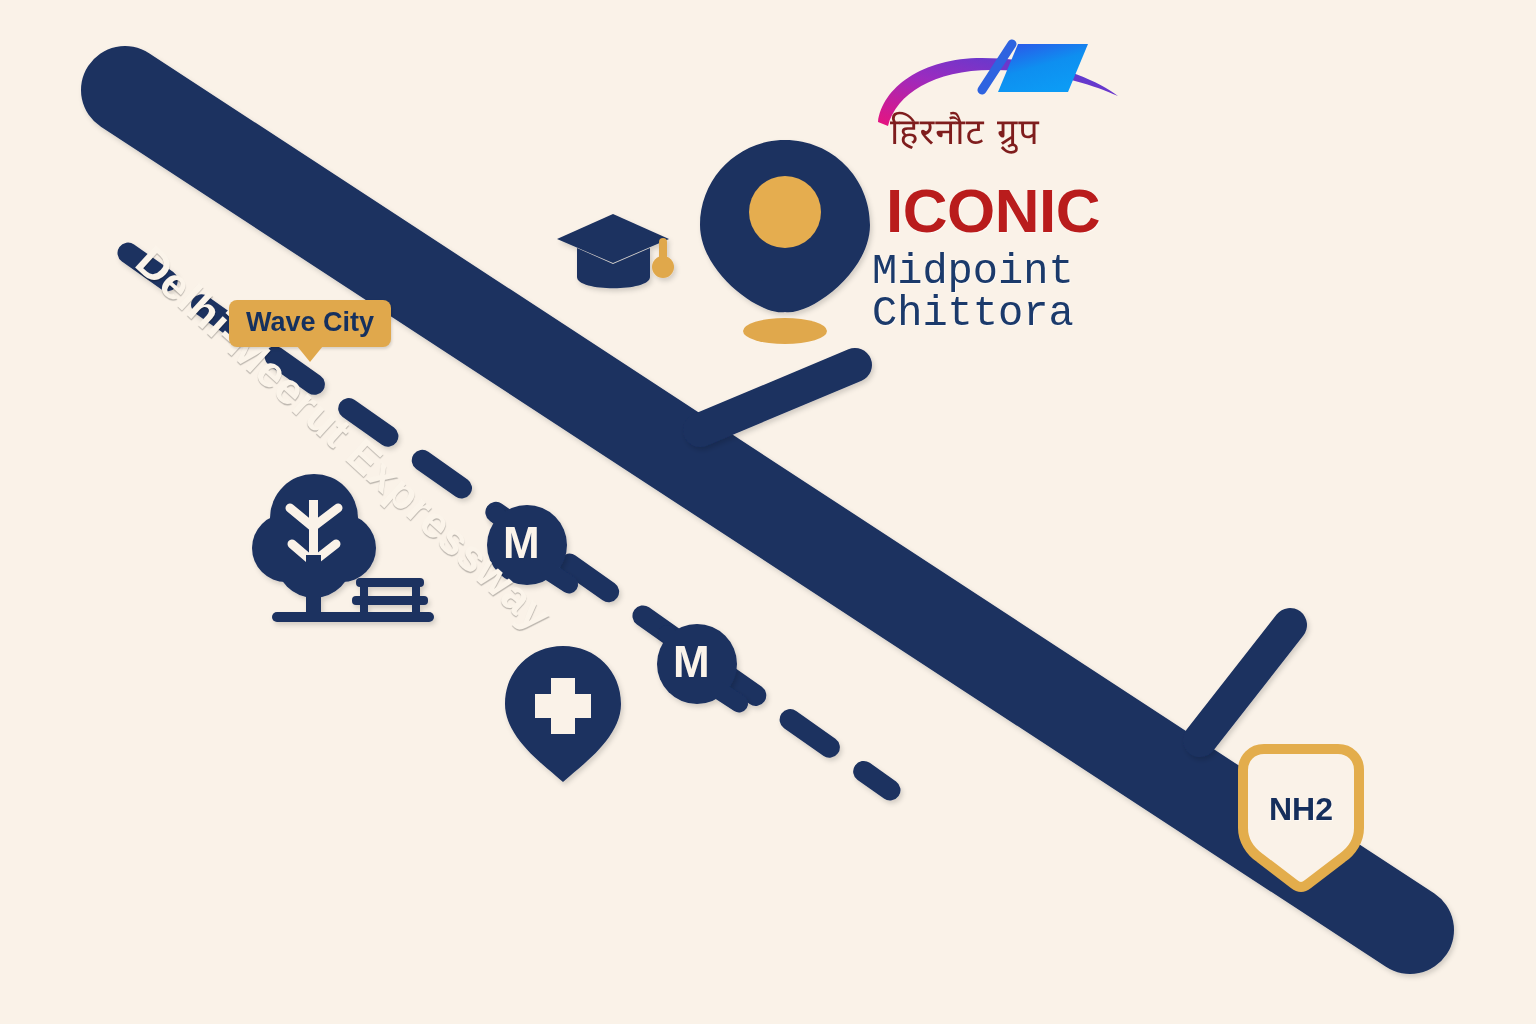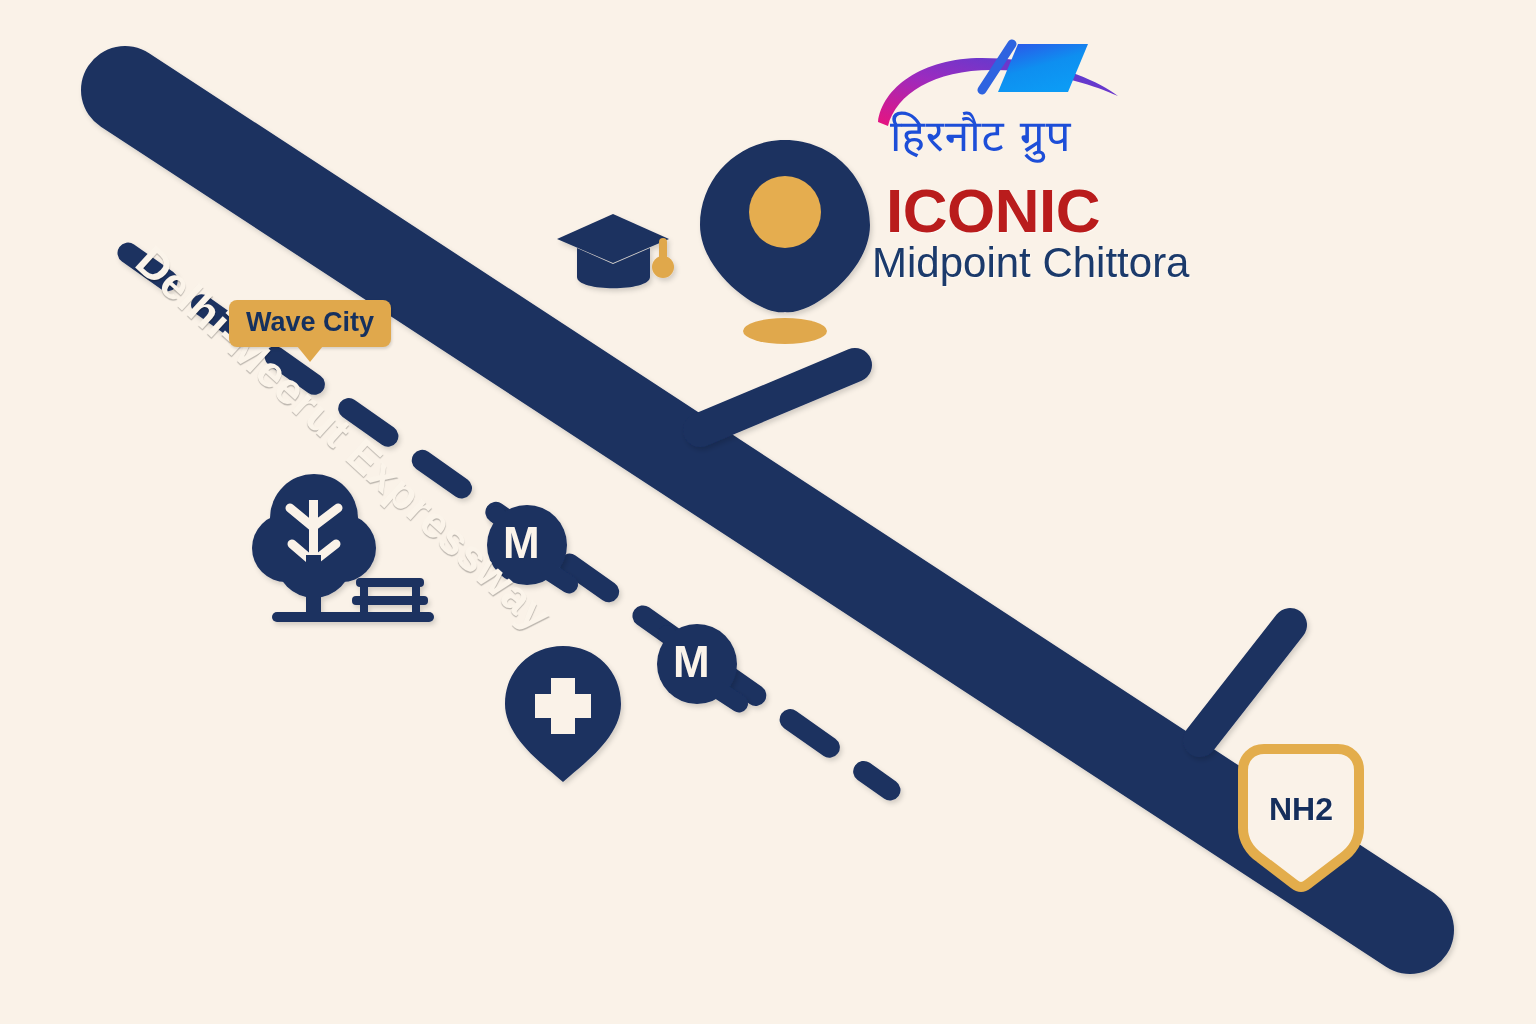--- a/index.html
+++ b/index.html
@@ -48,22 +48,22 @@
     font-family: "Liberation Sans", sans-serif;
     font-weight: bold;
     font-size: 62px;
     line-height: 0.92;
     letter-spacing: -0.5px;
     color: #b91c1c;
     text-shadow: 1px 1px 0 rgba(255,255,255,0.55);
   }
   .brand-title .line2 { display: block; }
   .brand-sub {
-    margin: 3px 0 0 6px;
-    font-family: Liberation Sans, sans-serif;
+    margin: 12px 0 0 6px;
+    font-family: Liberation Mono, monospace;
     font-weight: normal;
     font-size: 42px;
     line-height: 1.0;
     color: #1B3A6B;
     text-shadow: 1px 1px 0 rgba(255,255,255,0.55);
   }
 
   
   .road-label {
     position: absolute;
@@ -139,24 +139,24 @@
   }
   .metro-letter.m1 { left: 503px; top: 521px; }
   .metro-letter.m2 { left: 673px; top: 640px; }
 
   
   .logo-deva {
     position: absolute;
     left: 20px;
     top: 78px;
     font-family: "DejaVu Sans", sans-serif;
-    font-size: 44px;
+    font-size: 36px;
     font-weight: normal;
     line-height: 1;
-    color: #1d4ed8;
+    color: #7f1d1d;
     white-space: nowrap;
     letter-spacing: 1px;
   }
 </style>
 </head>
 <body>
 
 <div id="stage">
 
   <svg id="map-svg" viewBox="0 0 1536 1024">

